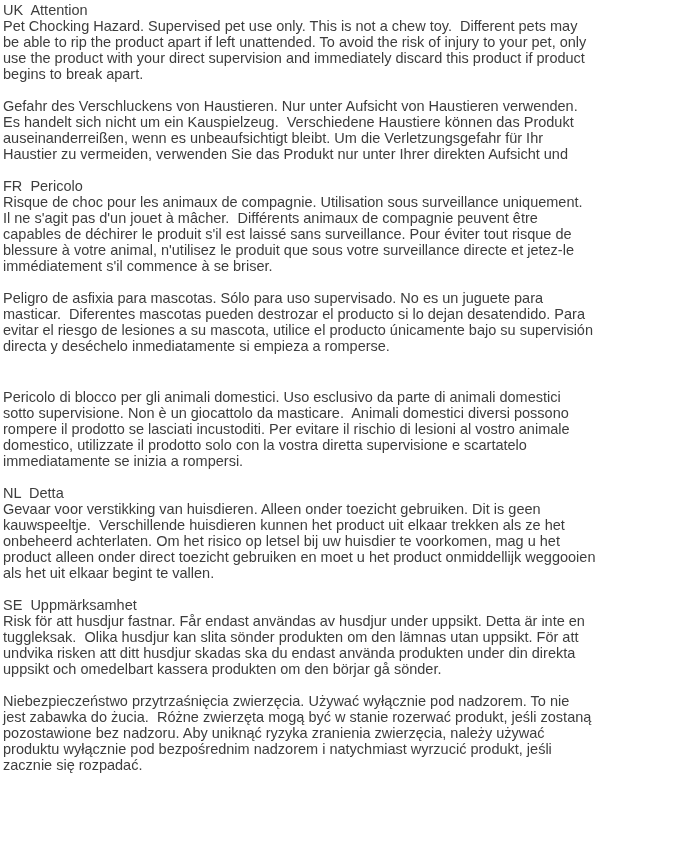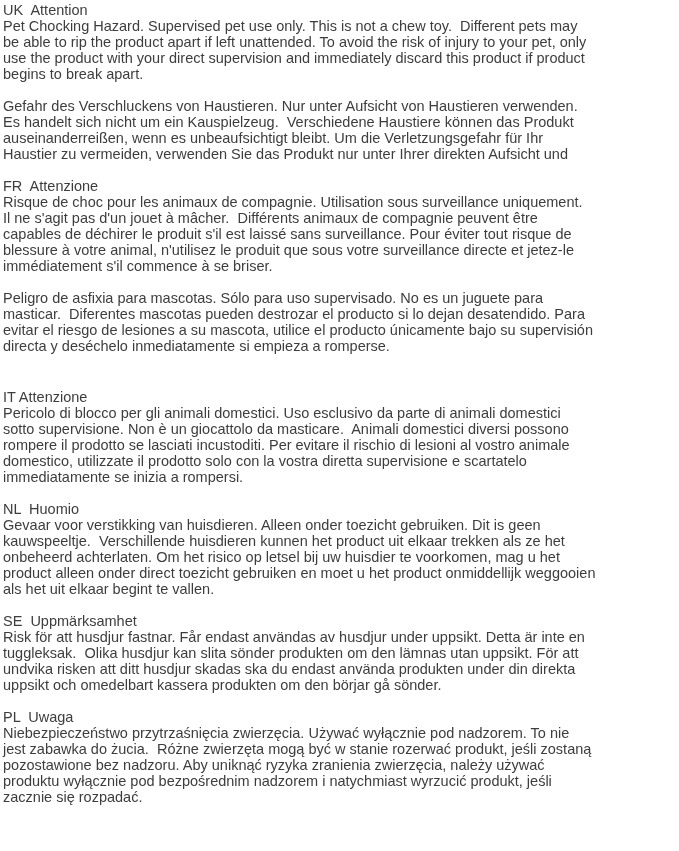--- a/index.html
+++ b/index.html
@@ -51,63 +51,61 @@
   </section>
 
   <section class="warning-section">
     <p class="body-text">Gefahr des Verschluckens von Haustieren. Nur unter Aufsicht von Haustieren verwenden.
 Es handelt sich nicht um ein Kauspielzeug.  Verschiedene Haustiere können das Produkt
 auseinanderreißen, wenn es unbeaufsichtigt bleibt. Um die Verletzungsgefahr für Ihr
 Haustier zu vermeiden, verwenden Sie das Produkt nur unter Ihrer direkten Aufsicht und</p>
   </section>
 
   <section class="warning-section">
-    <h2 class="heading">FR  Attenzione</h2>
+    <h2 class="heading">FR  Pericolo</h2>
     <p class="body-text">Risque de choc pour les animaux de compagnie. Utilisation sous surveillance uniquement.
 Il ne s'agit pas d'un jouet à mâcher.  Différents animaux de compagnie peuvent être
 capables de déchirer le produit s'il est laissé sans surveillance. Pour éviter tout risque de
 blessure à votre animal, n'utilisez le produit que sous votre surveillance directe et jetez-le
 immédiatement s'il commence à se briser.</p>
   </section>
 
   <section class="warning-section">
     <p class="body-text">Peligro de asfixia para mascotas. Sólo para uso supervisado. No es un juguete para
 masticar.  Diferentes mascotas pueden destrozar el producto si lo dejan desatendido. Para
 evitar el riesgo de lesiones a su mascota, utilice el producto únicamente bajo su supervisión
 directa y deséchelo inmediatamente si empieza a romperse.</p>
   </section>
 
   <section class="warning-section gap-large">
-    <h2 class="heading">IT Attenzione</h2>
     <p class="body-text">Pericolo di blocco per gli animali domestici. Uso esclusivo da parte di animali domestici
 sotto supervisione. Non è un giocattolo da masticare.  Animali domestici diversi possono
 rompere il prodotto se lasciati incustoditi. Per evitare il rischio di lesioni al vostro animale
 domestico, utilizzate il prodotto solo con la vostra diretta supervisione e scartatelo
 immediatamente se inizia a rompersi.</p>
   </section>
 
   <section class="warning-section">
-    <h2 class="heading">NL  Huomio</h2>
+    <h2 class="heading">NL  Detta</h2>
     <p class="body-text">Gevaar voor verstikking van huisdieren. Alleen onder toezicht gebruiken. Dit is geen
 kauwspeeltje.  Verschillende huisdieren kunnen het product uit elkaar trekken als ze het
 onbeheerd achterlaten. Om het risico op letsel bij uw huisdier te voorkomen, mag u het
 product alleen onder direct toezicht gebruiken en moet u het product onmiddellijk weggooien
 als het uit elkaar begint te vallen.</p>
   </section>
 
   <section class="warning-section">
     <h2 class="heading">SE  Uppmärksamhet</h2>
     <p class="body-text">Risk för att husdjur fastnar. Får endast användas av husdjur under uppsikt. Detta är inte en
 tuggleksak.  Olika husdjur kan slita sönder produkten om den lämnas utan uppsikt. För att
 undvika risken att ditt husdjur skadas ska du endast använda produkten under din direkta
 uppsikt och omedelbart kassera produkten om den börjar gå sönder.</p>
   </section>
 
   <section class="warning-section">
-    <h2 class="heading">PL  Uwaga</h2>
     <p class="body-text">Niebezpieczeństwo przytrzaśnięcia zwierzęcia. Używać wyłącznie pod nadzorem. To nie
 jest zabawka do żucia.  Różne zwierzęta mogą być w stanie rozerwać produkt, jeśli zostaną
 pozostawione bez nadzoru. Aby uniknąć ryzyka zranienia zwierzęcia, należy używać
 produktu wyłącznie pod bezpośrednim nadzorem i natychmiast wyrzucić produkt, jeśli
 zacznie się rozpadać.</p>
   </section>
 
 </main>
 
 </body></html>

